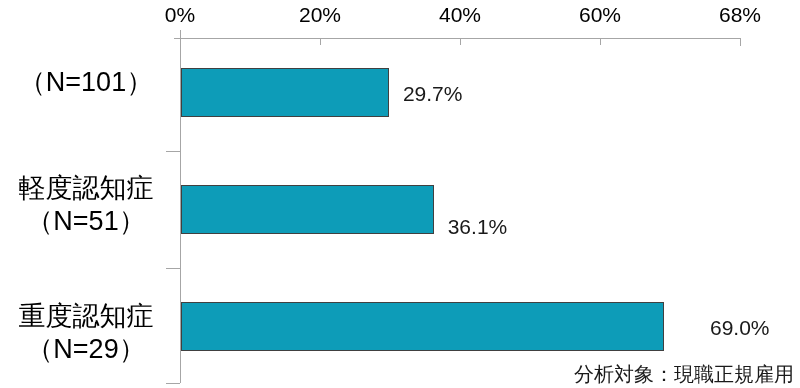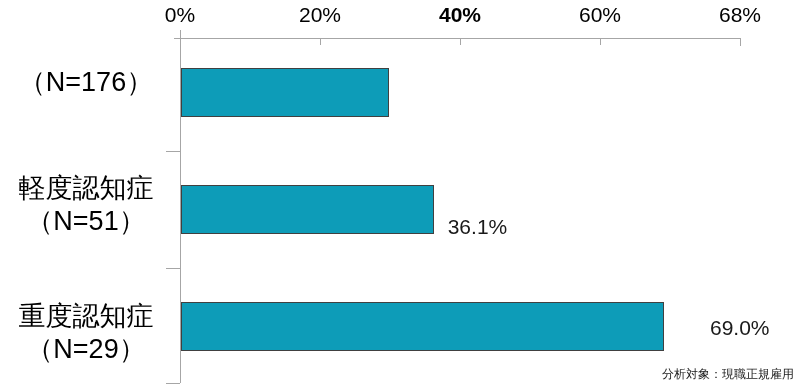--- a/index.html
+++ b/index.html
@@ -107,21 +107,21 @@
     white-space: nowrap;
   }
   .cat-label .cat-name { display: block; }
   .cat-label .cat-n { display: block; }
 
   
   .footnote {
     position: absolute;
     right: 6px;
     bottom: 4px;
-    font-size: 12px;
+    font-size: 20px;
     line-height: 20px;
     color: #1a1a1a;
     white-space: nowrap;
   }
 </style>
 </head>
 <body>
 
 <div id="chart-root">
 
@@ -130,37 +130,38 @@
   <div class="axis-left"></div>
 
   <div class="xtick" style="left:180px;"></div>
   <div class="xtick" style="left:320px;"></div>
   <div class="xtick" style="left:460px;"></div>
   <div class="xtick" style="left:600px;"></div>
   <div class="xtick" style="left:740px;"></div>
 
   <div class="xlabel" style="left:180px;">0%</div>
   <div class="xlabel" style="left:320px;">20%</div>
-  <div class="xlabel" style="left:460px;font-weight:bold;">40%</div>
+  <div class="xlabel" style="left:460px;">40%</div>
   <div class="xlabel" style="left:600px;">60%</div>
   <div class="xlabel" style="left:600px; left:740px;">68%</div>
 
   <div class="ytick" style="top:151px;"></div>
   <div class="ytick" style="top:268px;"></div>
   <div class="ytick" style="top:383px;"></div>
 
   <div class="bar" style="top: 68px; height: 49px; width: 207.9px; background: rgb(13, 156, 184); border-color: rgb(64, 64, 64);"></div>
   <div class="bar" style="top: 185px; height: 49px; width: 252.7px; background: rgb(13, 156, 184); border-color: rgb(64, 64, 64);"></div>
   <div class="bar" style="top: 302px; height: 49px; width: 483px; background: rgb(13, 156, 184); border-color: rgb(64, 64, 64);"></div>
 
+  <div class="bar-value" style="left: 402.9px; top: 82px;">29.7%</div>
   <div class="bar-value" style="left: 447.7px; top: 199px; margin-top: 16px;">36.1%</div>
   <div class="bar-value" style="left: 710px; top: 316px; text-align: center;">69.0%</div>
 
   <div class="cat-label" style="top:66px;">
-    <span class="cat-n">（N=176）</span>
+    <span class="cat-n">（N=101）</span>
   </div>
 
   <div class="cat-label" style="top:172px;">
     <span class="cat-name">軽度認知症</span>
     <span class="cat-n">（N=51）</span>
   </div>
 
   <div class="cat-label" style="top:300px;">
     <span class="cat-name">重度認知症</span>
     <span class="cat-n">（N=29）</span>

